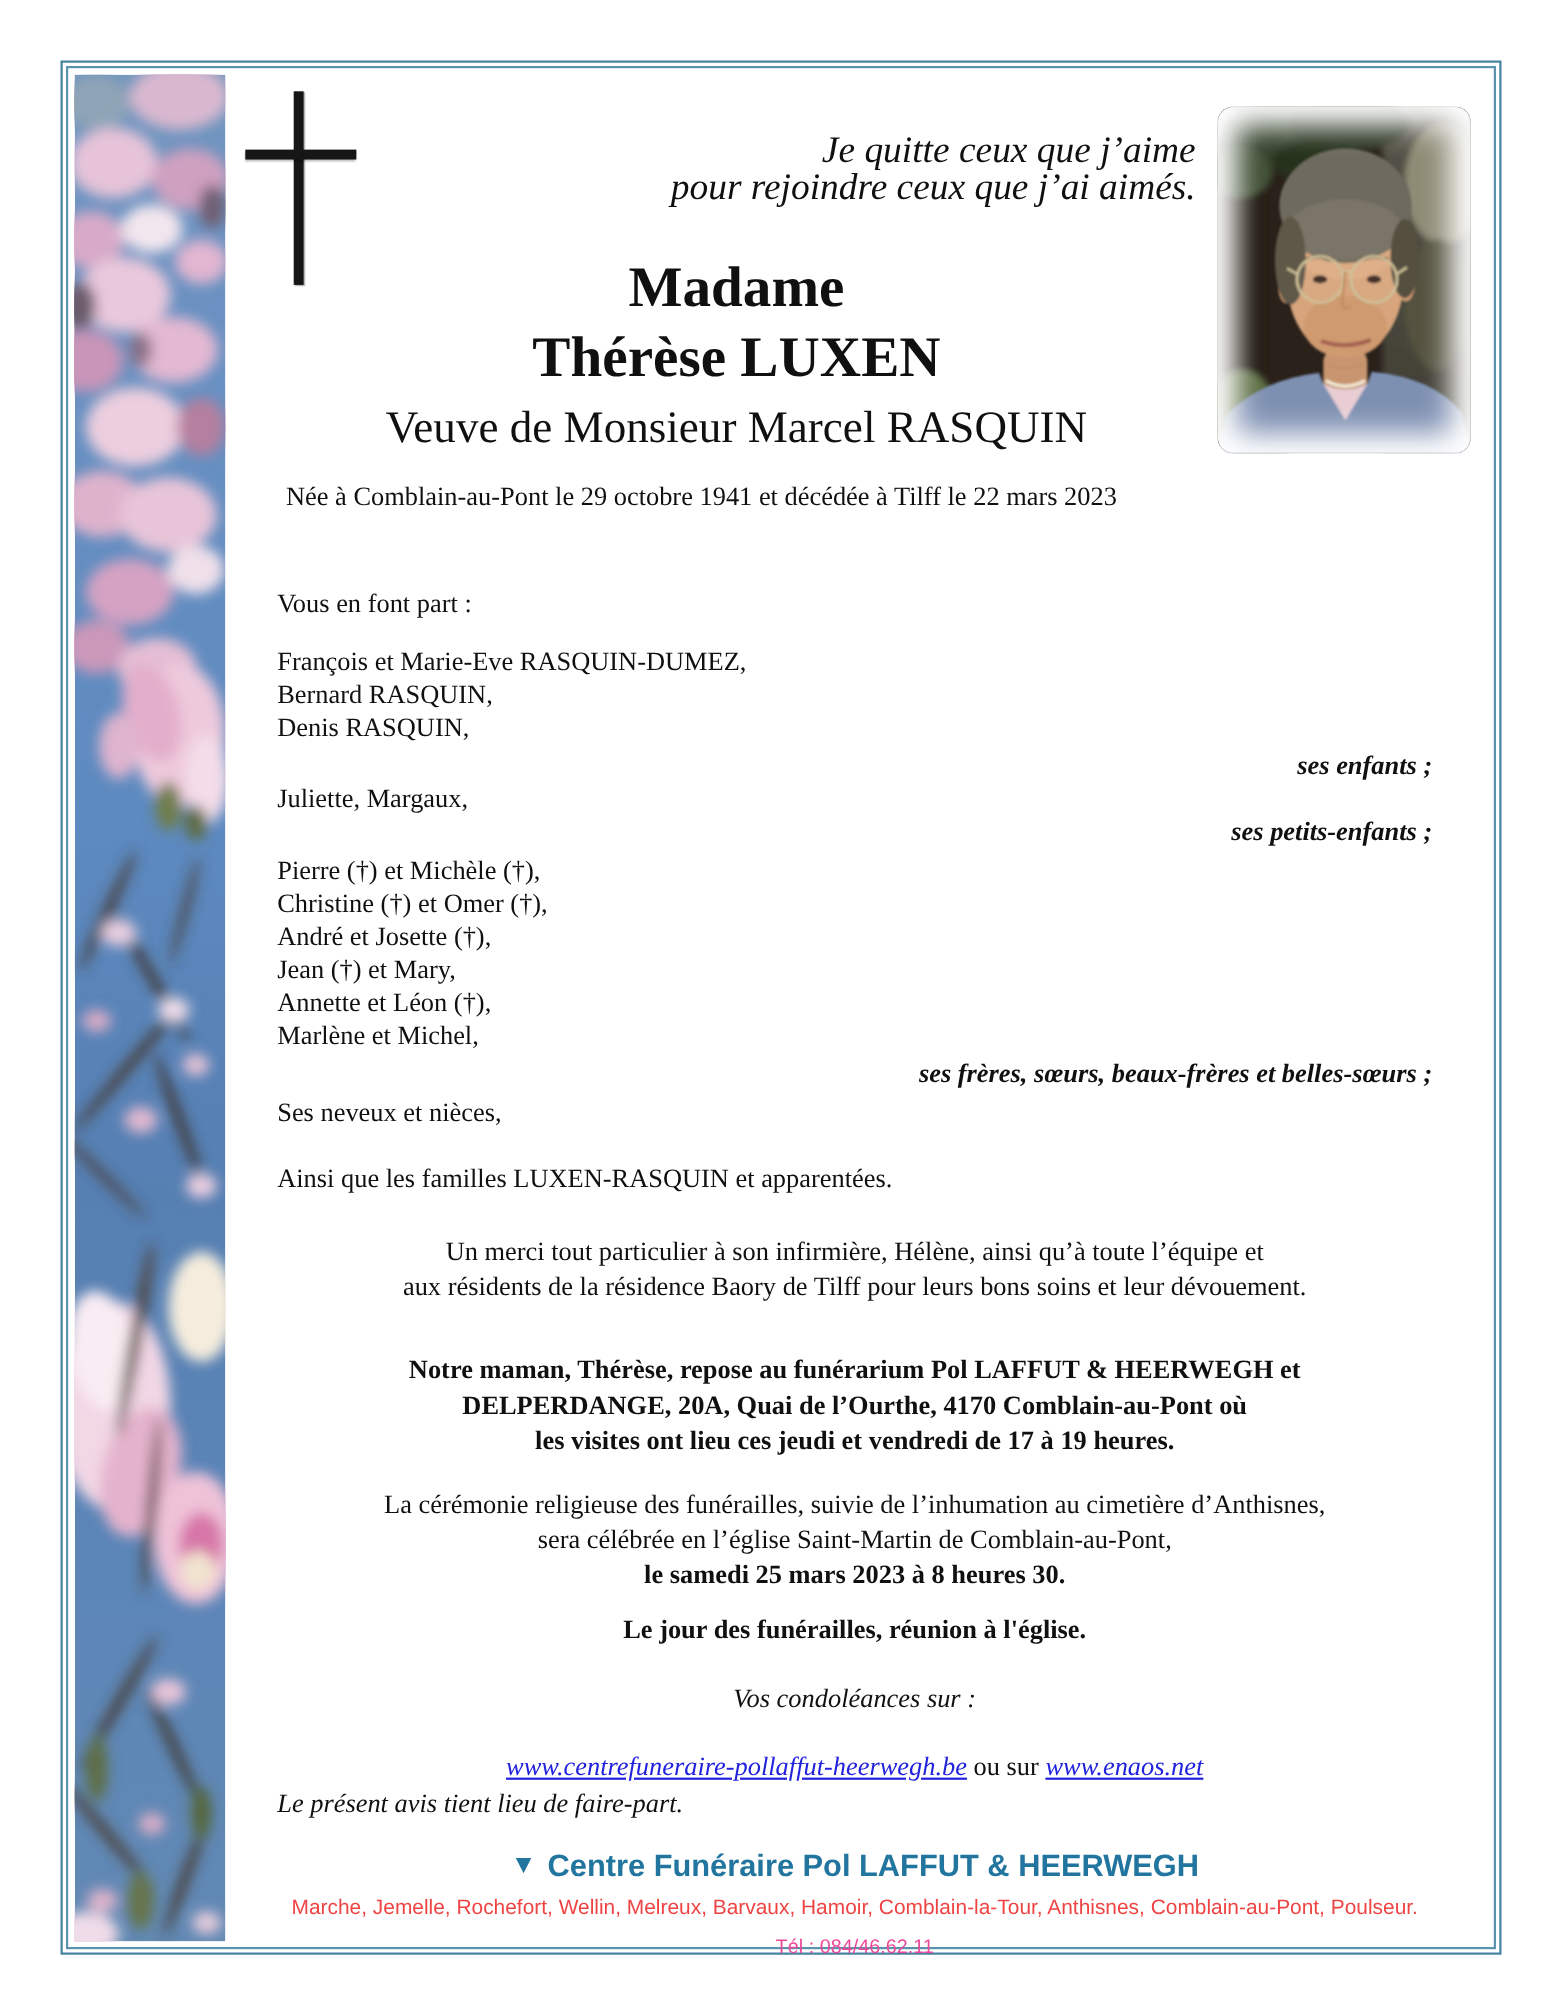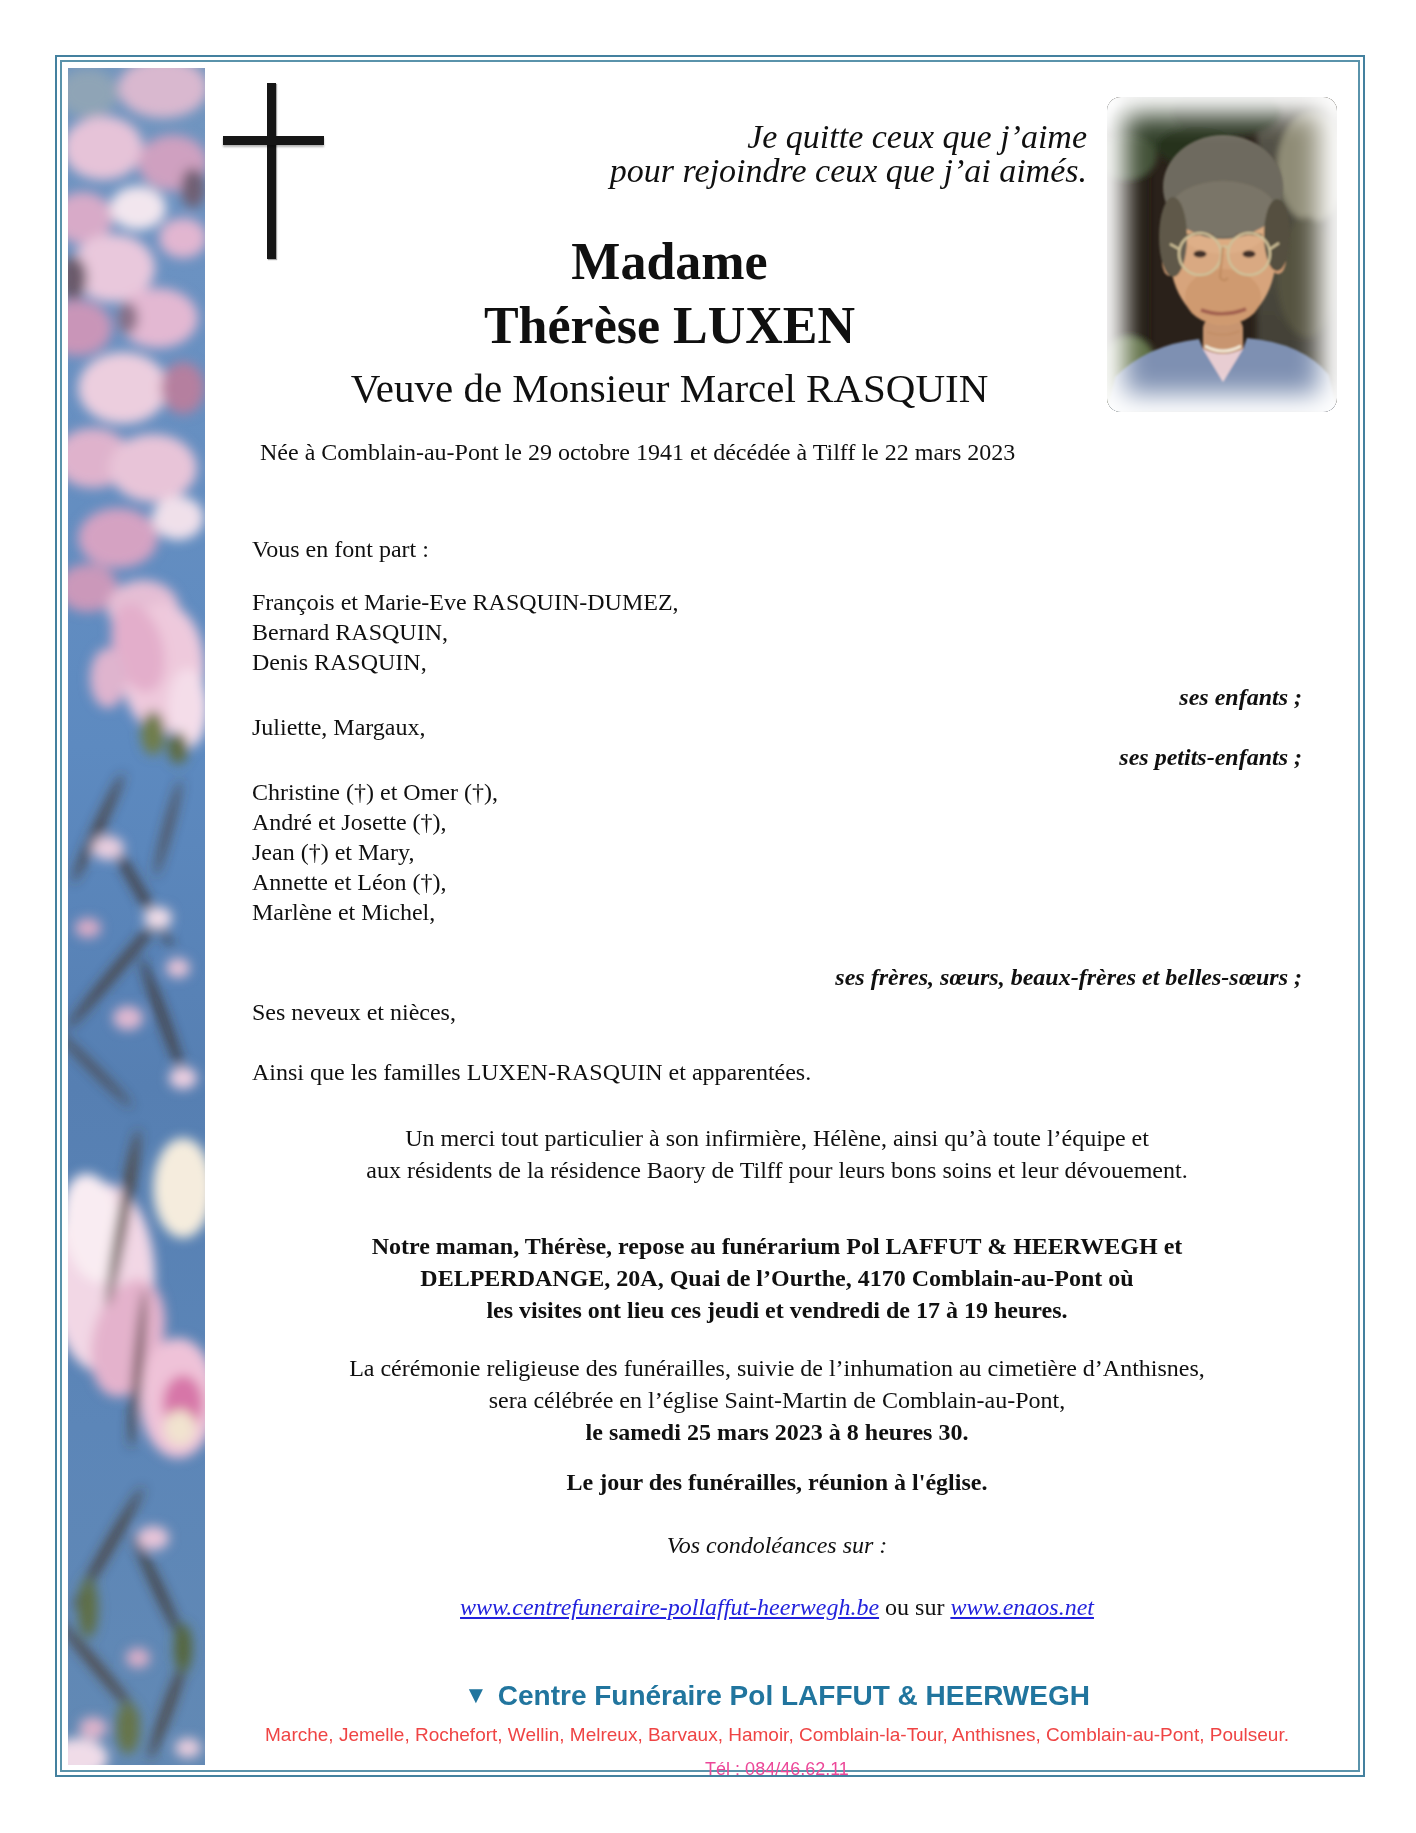--- a/index.html
+++ b/index.html
@@ -218,20 +218,21 @@
     <div>François et Marie-Eve RASQUIN-DUMEZ,</div>
     <div>Bernard RASQUIN,</div>
     <div>Denis RASQUIN,</div>
   </div>
   <div class="tb right tag" style="top:625px;">ses enfants ;</div>
 
   <div class="tb rows" style="top:655px;">Juliette, Margaux,</div>
   <div class="tb right tag" style="top:685px;">ses petits-enfants ;</div>
 
   <div class="tb rows" style="top:720px;">
+    <div>Pierre (†) et Michèle (†),</div>
     <div>Christine (†) et Omer (†),</div>
     <div>André et Josette (†),</div>
     <div>Jean (†) et Mary,</div>
     <div>Annette et Léon (†),</div>
     <div>Marlène et Michel,</div>
   </div>
   <div class="tb right tag" style="top:905px;">ses frères, sœurs, beaux-frères et belles-sœurs ;</div>
 
   <div class="tb" style="top:940px;">Ses neveux et nièces,</div>
   <div class="tb" style="top:1000px;">Ainsi que les familles LUXEN-RASQUIN et apparentées.</div>
@@ -253,20 +254,21 @@
     <div class="bold">le samedi 25 mars 2023 à 8 heures 30.</div>
   </div>
 
   <div class="tb center bold" style="top:1410px;">Le jour des funérailles, réunion à l'église.</div>
 
   <div class="tb center italic" style="top:1473px;">Vos condoléances sur :</div>
   <div class="tb center links" style="top:1510px;margin-top:25px;">
     <a href="#">www.centrefuneraire-pollaffut-heerwegh.be</a><span class="sep">ou sur</span><a href="#">www.enaos.net</a>
   </div>
 
+  <div class="tb italic" style="top:1568px;">Le présent avis tient lieu de faire-part.</div>
 
   <div class="tb center footer-brand" style="top:1623px;">
     <span class="tri">▼</span><span>Centre Funéraire Pol LAFFUT &amp; HEERWEGH</span>
   </div>
   <div class="tb center footer-towns" style="top:1662px;">Marche, Jemelle, Rochefort, Wellin, Melreux, Barvaux, Hamoir, Comblain-la-Tour, Anthisnes, Comblain-au-Pont, Poulseur.</div>
   <div class="tb center footer-tel" style="top:1697px;">Tél : 084/46.62.11</div>
 
 </div>
 
 </body></html>

